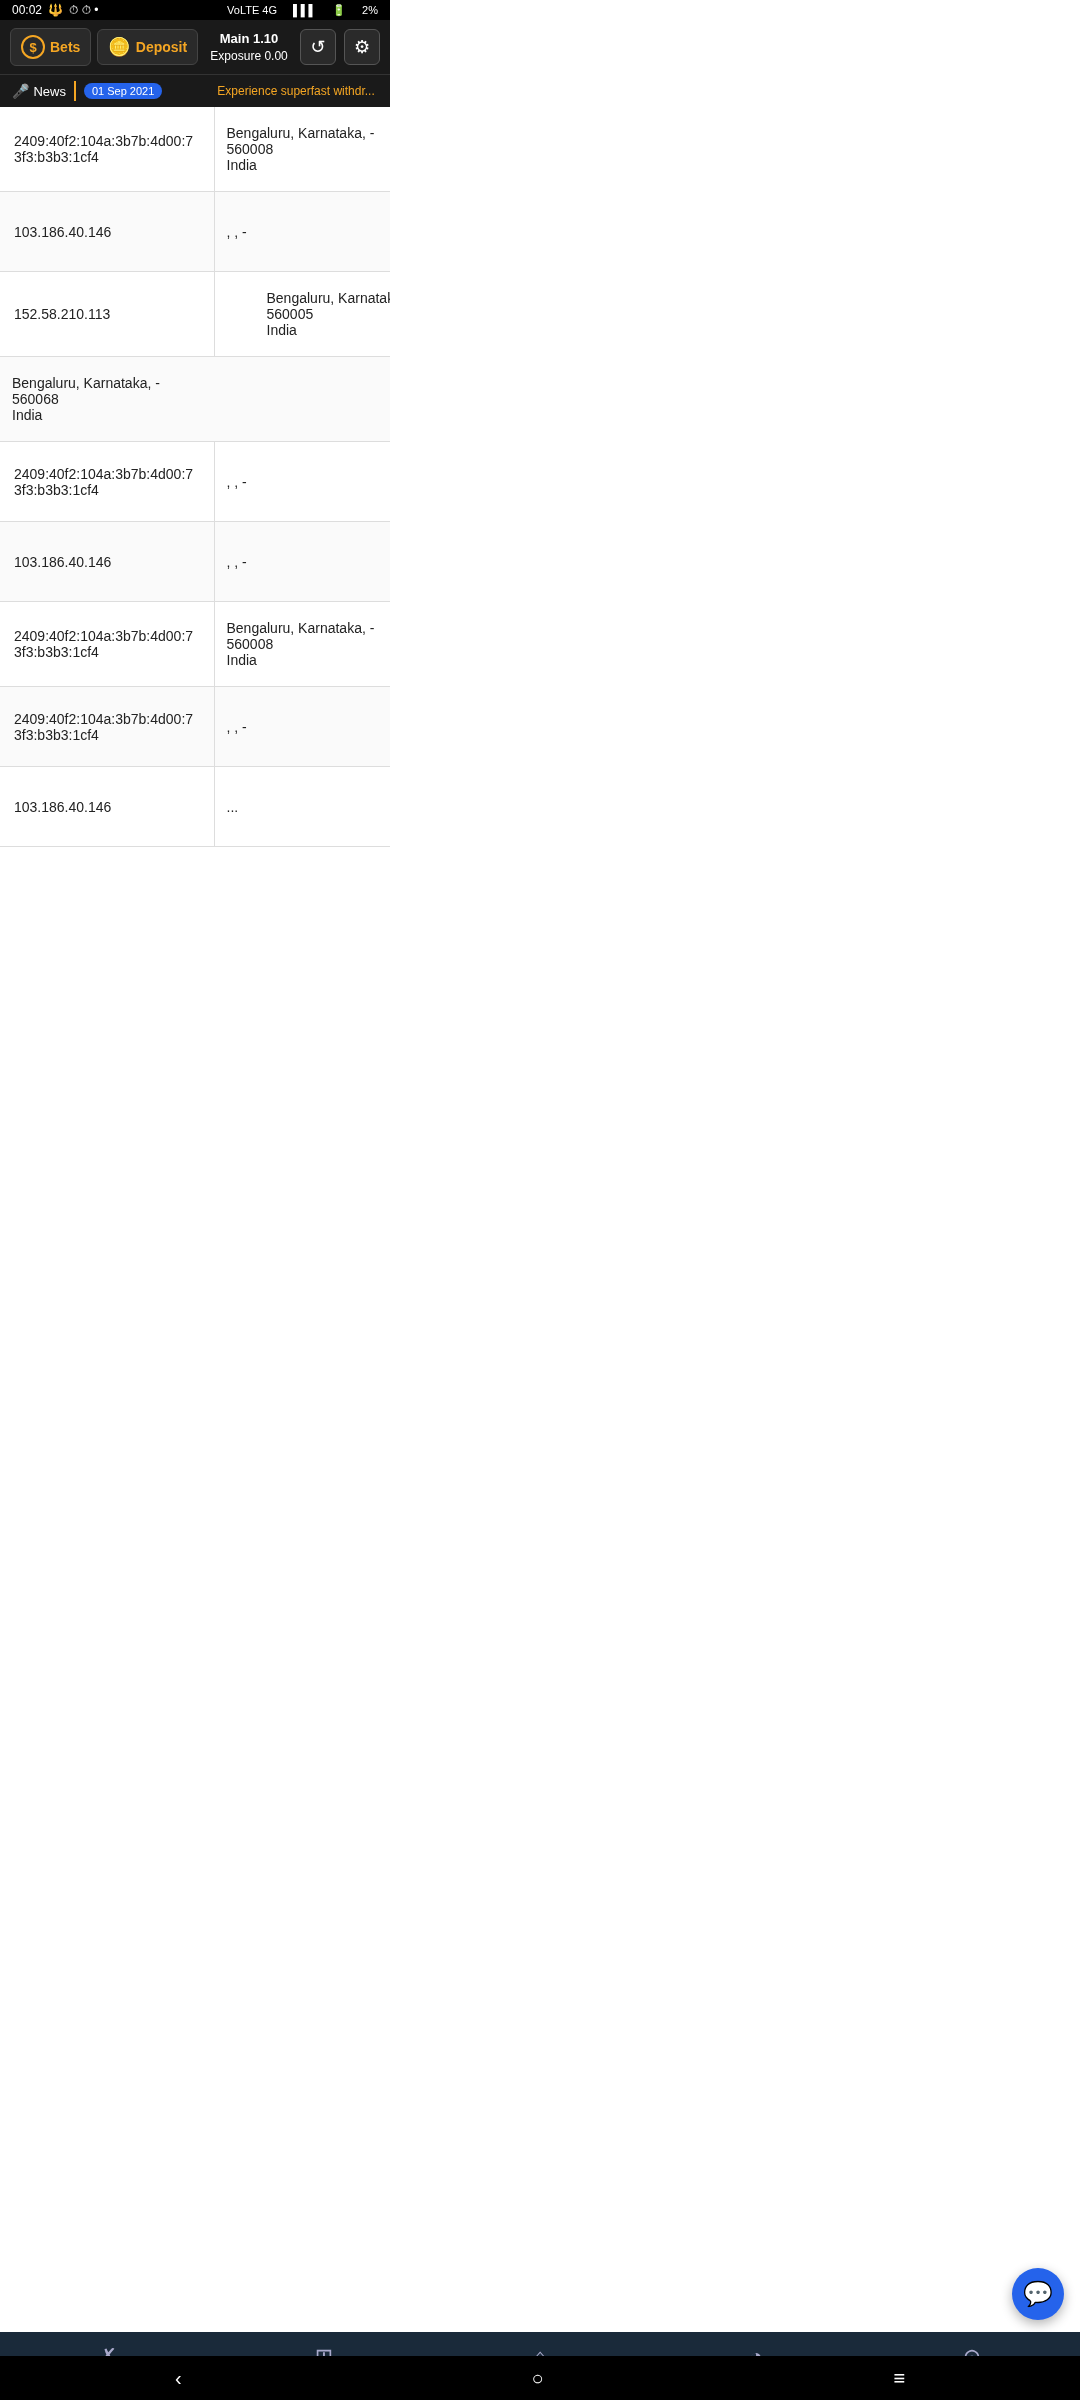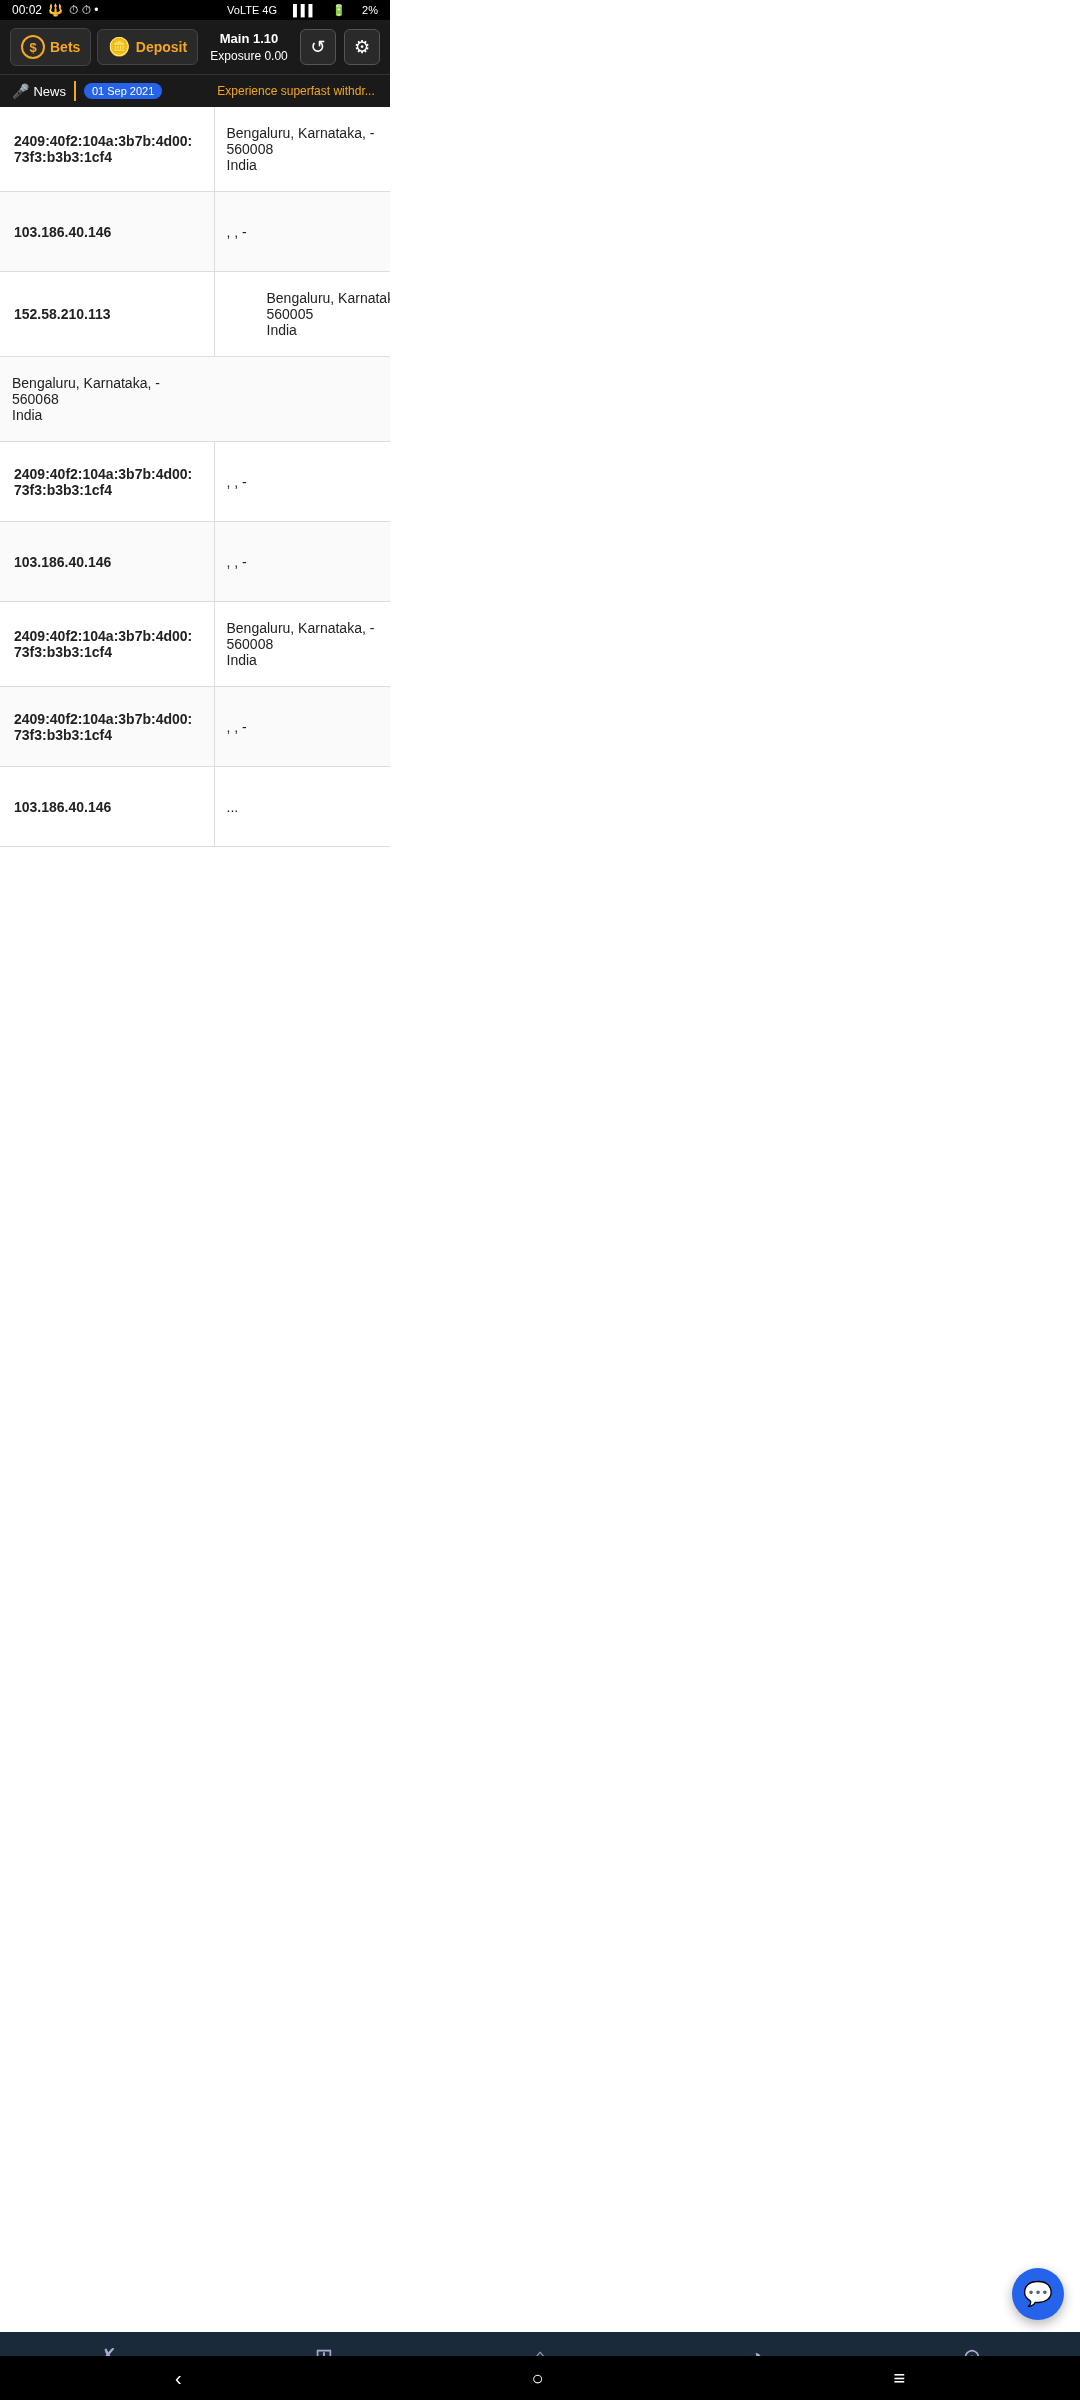--- a/index.html
+++ b/index.html
@@ -143,21 +143,20 @@
     .data-row:nth-child(even) { background: #fafafa; }
     .cell-ip {
       flex: 0 0 55%;
       padding: 18px 14px;
       font-size: 14px;
       color: #222;
       border-right: 1px solid #ddd;
       word-break: break-all;
       display: flex;
       align-items: center;
-      font-weight: bold;
     }
     .cell-location {
       flex: 0 0 45%;
       padding: 18px 12px;
       font-size: 14px;
       color: #222;
       word-break: break-word;
       display: flex;
       align-items: center;
     }

